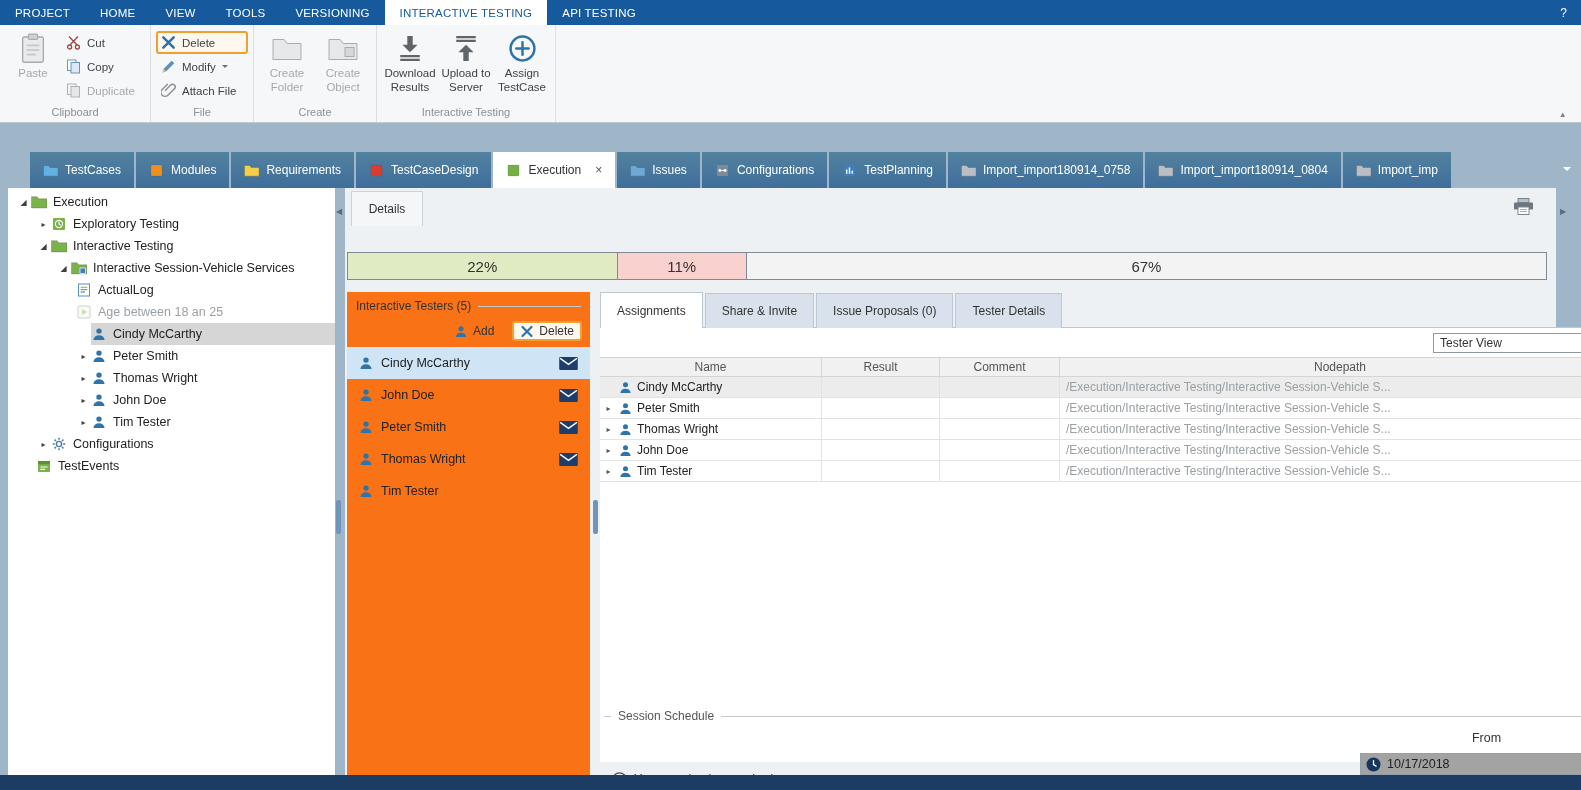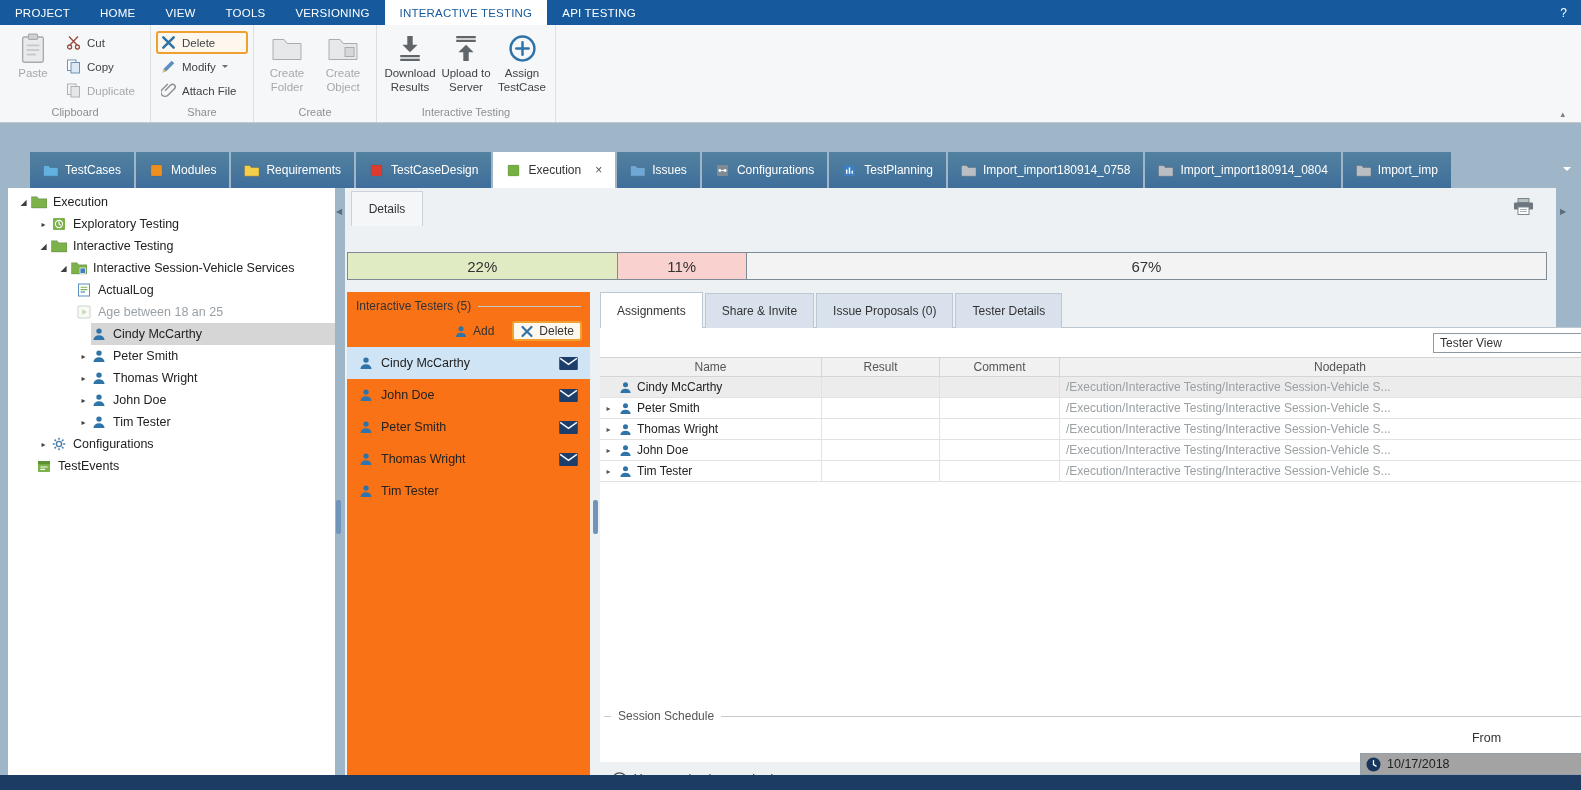--- a/index.html
+++ b/index.html
@@ -196,21 +196,21 @@
           <div class="rb-small">
             <span class="ic">
                 <svg viewBox="0 0 14 15">
                   <path d="M4 7.2L9.2 2a2.6 2.6 0 013.7 3.7L6.4 12.2a4 4 0 01-5.7-5.7L6 1.2" fill="none" stroke="#8a8f94" stroke-width="1.4" stroke-linecap="round"></path>
                 </svg>
               </span>
             <span>Attach File</span>
           </div>
         </div>
       </div>
-      <div class="rgroup-label">Share</div>
+      <div class="rgroup-label">File</div>
     </div>
 
     <div class="rgroup">
       <div class="rgroup-body">
         <div class="rb-large disabled">
           <span class="rb-ic" style="width:30px">
               <svg viewBox="0 0 30 24">
                 <path d="M1 3h11l3 4h14v16H1z" fill="#e6e8ea" stroke="#aaadb0"></path>
               </svg>
             </span>

